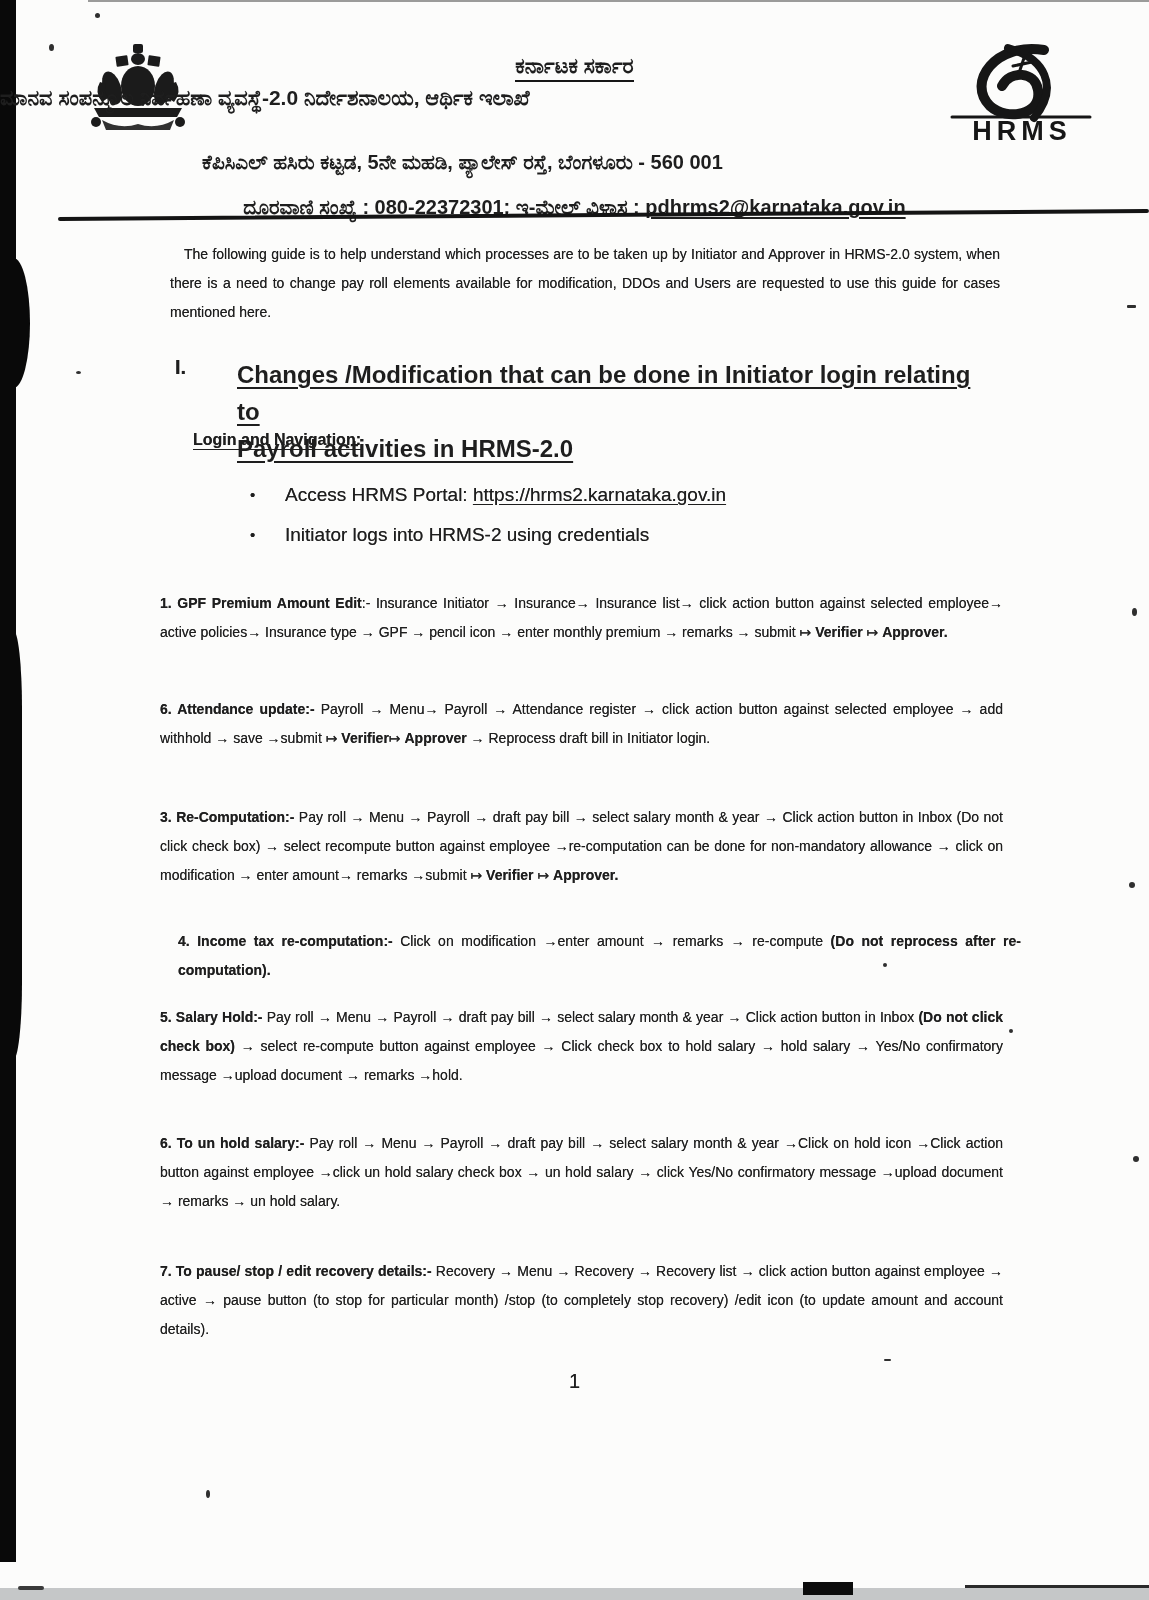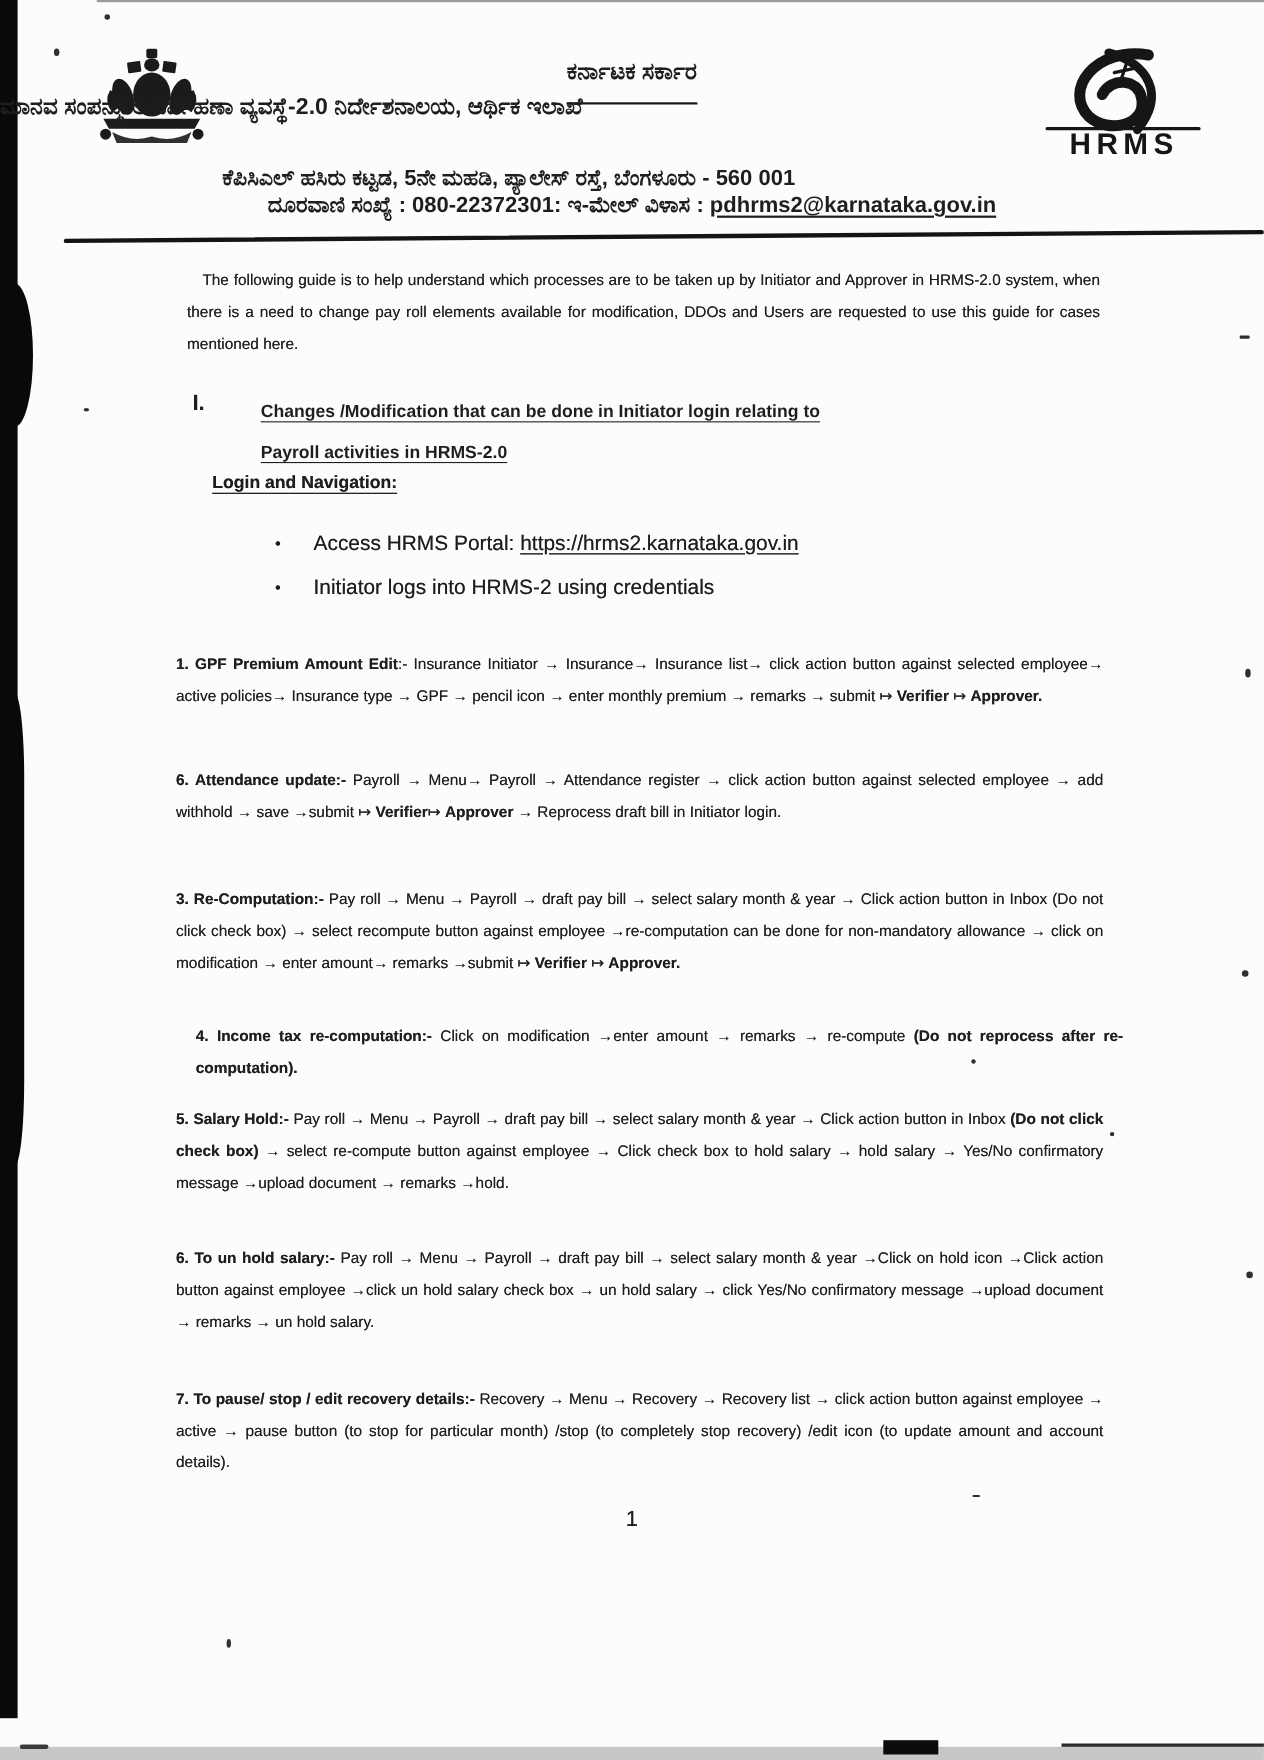--- a/index.html
+++ b/index.html
@@ -18,31 +18,31 @@
   .top-hairline{position:absolute;left:88px;top:0;width:1061px;height:2px;background:#4a4a4a;opacity:.55;}
   .bottom-band{position:absolute;left:0;top:1588px;width:1149px;height:12px;background:#c5c7c8;}
   .bottom-sq{position:absolute;left:803px;top:-6px;width:50px;height:13px;background:#0c0c0c;}
   .bottom-line{position:absolute;left:965px;top:-3px;width:184px;height:3px;background:#2a2a2a;}
   .bottom-left-mark{position:absolute;left:18px;top:-2px;width:26px;height:4px;background:#3a3a3a;border-radius:2px;}
   .speck{position:absolute;background:#2f2f2f;border-radius:50%;}
   
   .emblem{position:absolute;left:86px;top:44px;width:104px;height:94px;}
   .hrms-logo{position:absolute;left:950px;top:38px;width:142px;height:108px;}
   .hd-title{position:absolute;left:0;top:54px;width:1149px;text-align:center;font-size:21px;font-weight:700;}
-  .hd-title span{display:inline-block;border-bottom:2px solid #161616;padding-bottom:15px;}
+  .hd-title span{display:inline-block;border-bottom:2px solid #161616;padding-bottom:2px;}
   .hd-subtitle{position:absolute;left:0;top:86px;width:1149px;text-align:left;font-size:21px;font-weight:700;}
   .hd-address{position:absolute;left:0;top:151px;width:925px;text-align:center;font-size:20px;font-weight:700;}
-  .hd-contact{position:absolute;left:0;top:176px;width:1149px;text-align:center;font-size:20px;font-weight:700;}
+  .hd-contact{position:absolute;left:0;top:196px;width:1149px;text-align:center;font-size:20px;font-weight:700;}
   .divider{position:absolute;left:58px;top:217px;width:1091px;height:4px;background:#141414;transform:rotate(-0.42deg);transform-origin:left center;border-radius:2px;}
   
   .bodytext{font-size:14px;line-height:29px;text-align:justify;text-shadow:0 0 .4px rgba(25,25,25,.75);}
   .intro{position:absolute;left:170px;top:226px;width:830px;text-indent:14px;}
   .section{position:absolute;left:175px;top:356px;width:810px;display:flex;}
   .section .numeral{width:62px;font-size:20px;font-weight:700;flex:none;text-shadow:0 0 .4px rgba(25,25,25,.75);}
-  .section .headlines{font-size:16px;font-weight:700;line-height:37px;}
+  .section .headlines{font-size:24px;font-weight:700;line-height:37px;}
   .section .headlines div{text-decoration:underline;text-underline-offset:4px;}
   .login-nav{position:absolute;left:193px;top:431px;font-size:16px;font-weight:700;text-decoration:underline;text-underline-offset:4px;text-shadow:0 0 .4px rgba(25,25,25,.75);}
   .bullet{position:absolute;left:250px;display:flex;font-size:19px;text-shadow:0 0 .4px rgba(25,25,25,.75);}
   .bullet .mk{width:35px;flex:none;font-size:15px;padding-top:2px;}
   .b1{top:484px;}
   .b2{top:524px;}
   .item{position:absolute;left:160px;width:843px;}
   .it1{top:575px;} .it2{top:681px;} .it3{top:789px;} .it4{top:913px;margin-left:18px;}
   .it5{top:989px;} .it6{top:1115px;} .it7{top:1243px;}
   .b{font-weight:700;}

